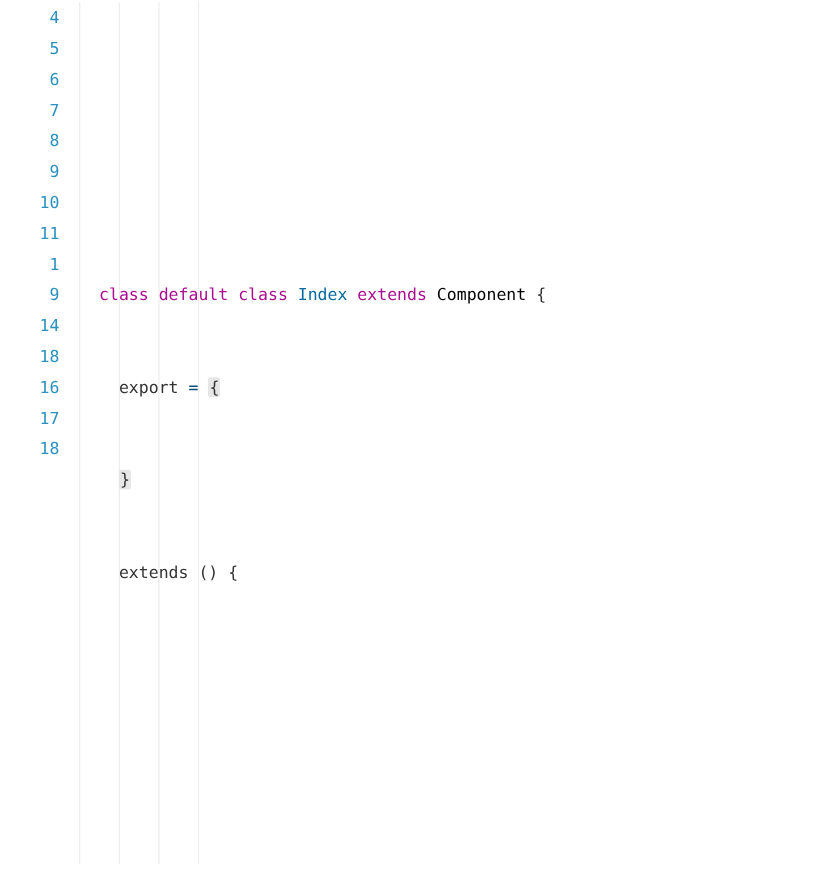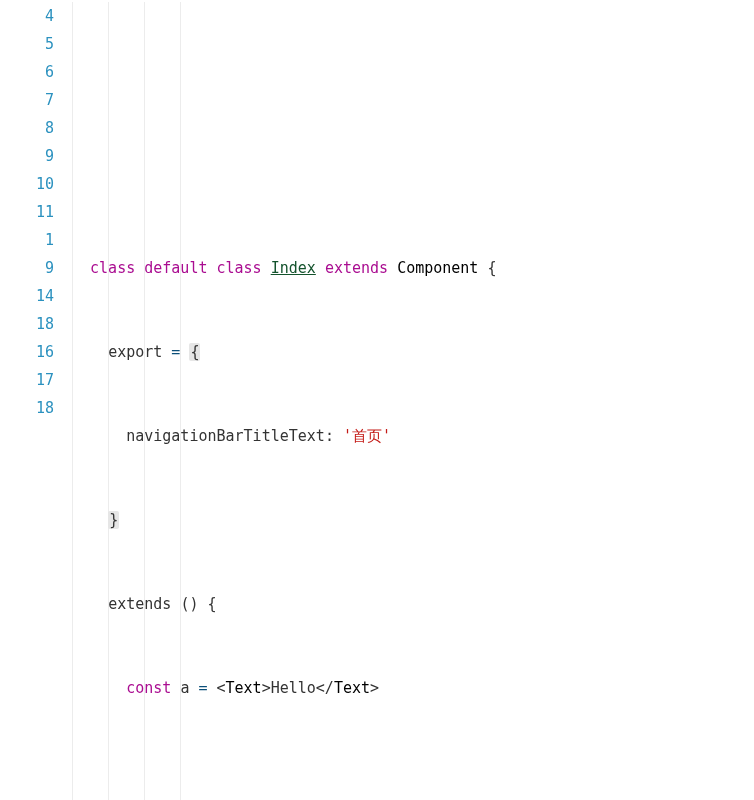--- a/index.html
+++ b/index.html
@@ -36,21 +36,21 @@
   .code .line { position: relative; }
   .guide {
     position: absolute;
     top: 0;
     bottom: 0;
     width: 0;
     border-left: 1px solid #ececec;
   }
   .tok-kw1 { color: #aa0d91; }  
   .tok-kw2 { color: #0b4f79; }  
-  .tok-class { color: #14532d; text-decoration: underline; }
+  .tok-class { color: #0369a1; }
   .tok-comp { color: #000000; }
   .tok-prop { color: #333; }
   .tok-str { color: #c41a16; }
   .tok-punc { color: #333; }
   .tok-var { color: #333; }
   .tok-brace { color: #333; }
   .hl-brace { background: #e6e6e6; padding: 0 1px; border-radius: 2px; }
 </style>
 </head>
 <body>
@@ -74,24 +74,22 @@
     <div>18</div>
   </div>
   <div class="code">
     <div class="guide" style="left:0px"></div>
     <div class="guide" style="left:36px"></div>
     <div class="guide" style="left:72px"></div>
     <div class="guide" style="left:108px"></div>
     <div class="line">&nbsp;</div>
     <div class="line">  <span class="tok-kw1">class</span> <span class="tok-kw1">default</span> <span class="tok-kw1">class</span> <span class="tok-class">Index</span> <span class="tok-kw1">extends</span> <span class="tok-comp">Component</span> <span class="tok-brace">{</span></div>
     <div class="line">    <span class="tok-prop">export</span> <span class="tok-kw2">=</span> <span class="hl-brace">{</span></div>
-    <div class="line">      <span class="tok-prop">navigationBarTitleText</span><span class="tok-punc">:</span> <span class="tok-str">'首页'</span></div>
     <div class="line">    <span class="hl-brace">}</span></div>
     <div class="line">    <span class="tok-prop">extends</span> <span class="tok-punc">()</span> <span class="tok-brace">{</span></div>
-    <div class="line">      <span class="tok-kw1">const</span> <span class="tok-var">a</span> <span class="tok-kw2">=</span> <span class="tok-punc">&lt;</span><span class="tok-comp">Text</span><span class="tok-punc">&gt;</span><span>Hello</span><span class="tok-punc">&lt;/</span><span class="tok-comp">Text</span><span class="tok-punc">&gt;</span></div>
     
     
     
     
     
     
     
   </div>
 </div>
 

